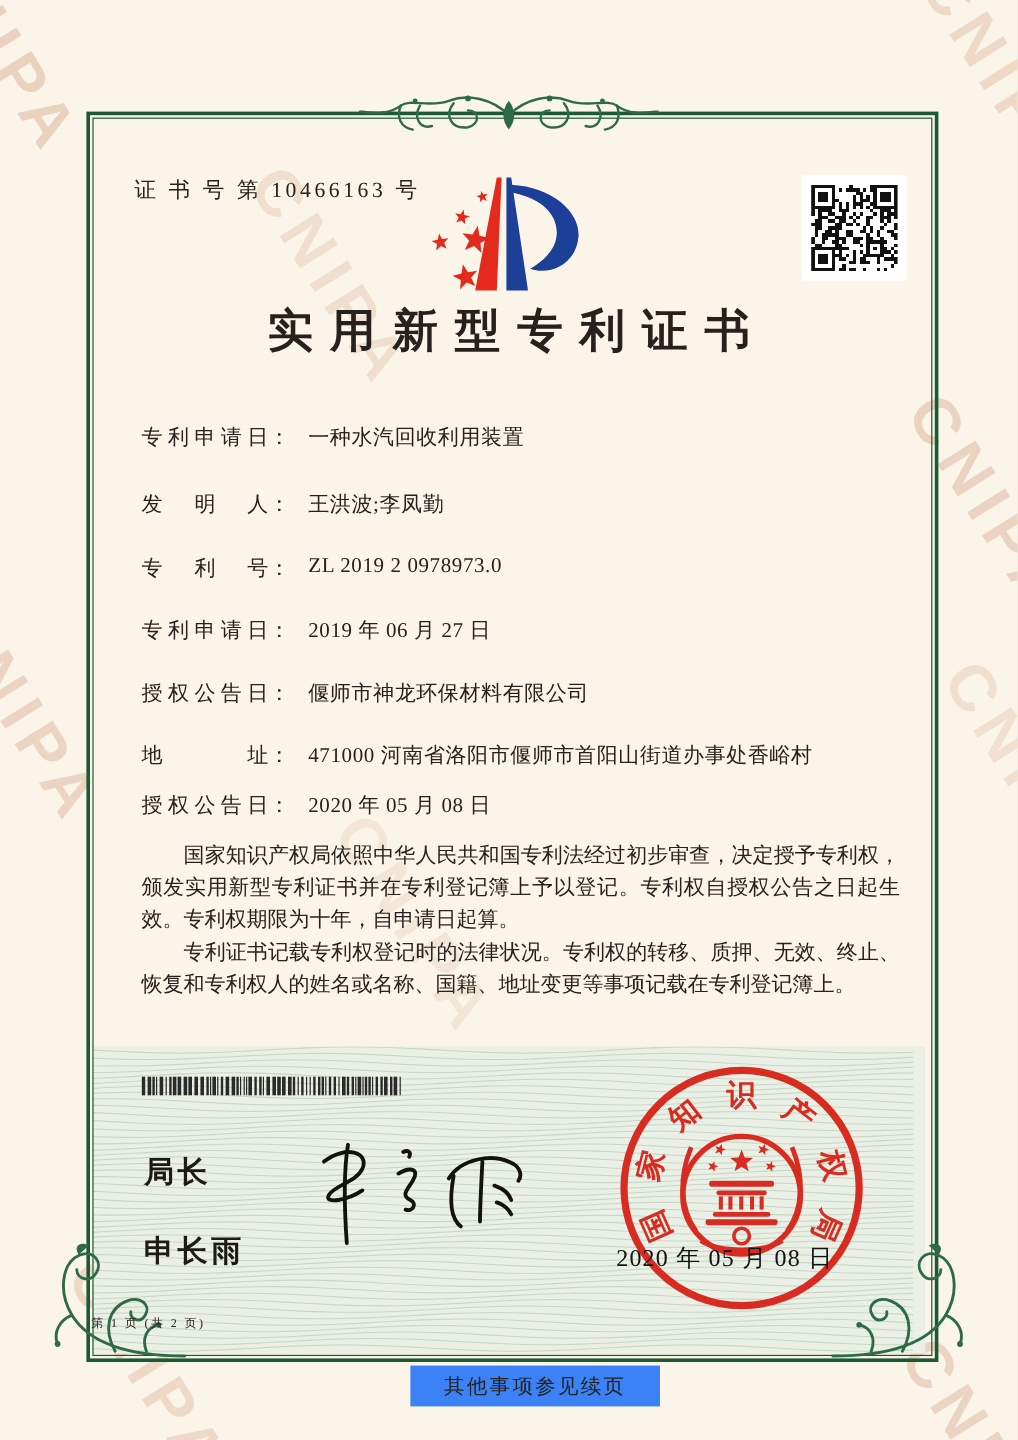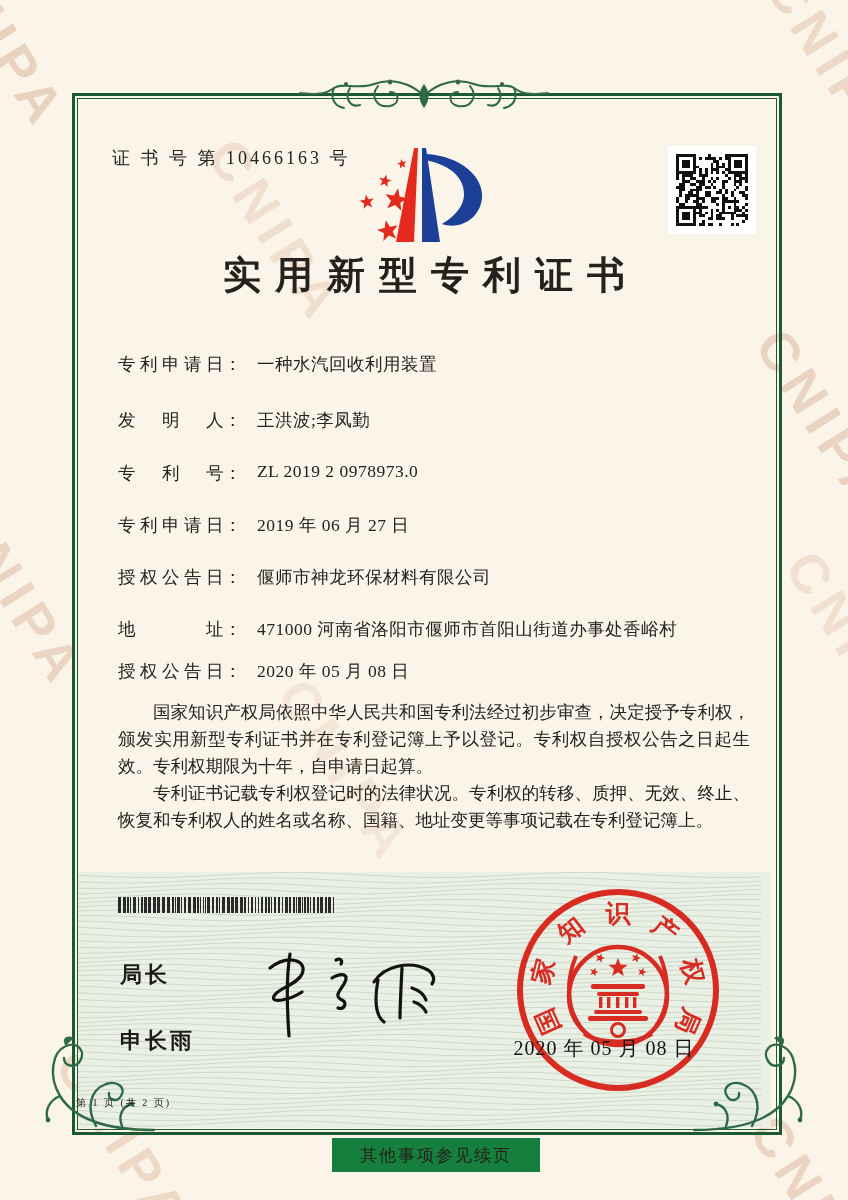--- a/index.html
+++ b/index.html
@@ -42,30 +42,30 @@
   .flabel{display:inline-block;width:106px;text-align:justify;text-align-last:justify;vertical-align:top;}
   .fcolon{display:inline-block;vertical-align:top;}
   .fvalue{display:inline-block;margin-left:10px;vertical-align:top;}
   .grant-group{position:absolute;left:249px;top:0;white-space:nowrap;}
   .law-text{position:absolute;left:118px;top:699px;width:632px;font-size:17.5px;
             line-height:27px;text-align:justify;z-index:5;}
   .law-text p{margin:0;text-indent:2em;}
   
   .barcode{position:absolute;left:118px;top:897px;z-index:5;}
   .director{position:absolute;left:120px;font-family:"Liberation Sans",sans-serif;
-            font-weight:600;font-size:22px;letter-spacing:3px;color:#1d1a17;z-index:5;}
+            font-weight:600;font-size:25px;letter-spacing:3px;color:#1d1a17;z-index:5;}
   .director-title{top:960px;}
   .director-name{top:1026px;}
   .signature{position:absolute;left:232px;top:944px;width:215px;height:100px;z-index:6;}
   .seal{position:absolute;left:512px;top:884px;width:212px;height:212px;z-index:5;opacity:0.96;}
   .seal-date{position:absolute;left:498px;top:1035px;width:212px;text-align:center;
              font-size:20px;letter-spacing:1px;color:#121212;z-index:7;}
   .page-num{position:absolute;left:76px;top:1096px;width:696px;text-align:left;
             font-size:10px;letter-spacing:2px;z-index:5;}
-  .note-box{position:absolute;left:332px;top:1138px;width:208px;height:34px;background:#15803d;
+  .note-box{position:absolute;left:342px;top:1138px;width:208px;height:34px;background:#3b82f6;
             display:flex;align-items:center;justify-content:center;font-size:17px;
             letter-spacing:2px;z-index:5;}
 </style>
 </head>
 <body>
 
 <div class="page">
 
   <span class="wm wm-b">CNIPA</span>
   <span class="wm wm-a">CNIPA</span>

